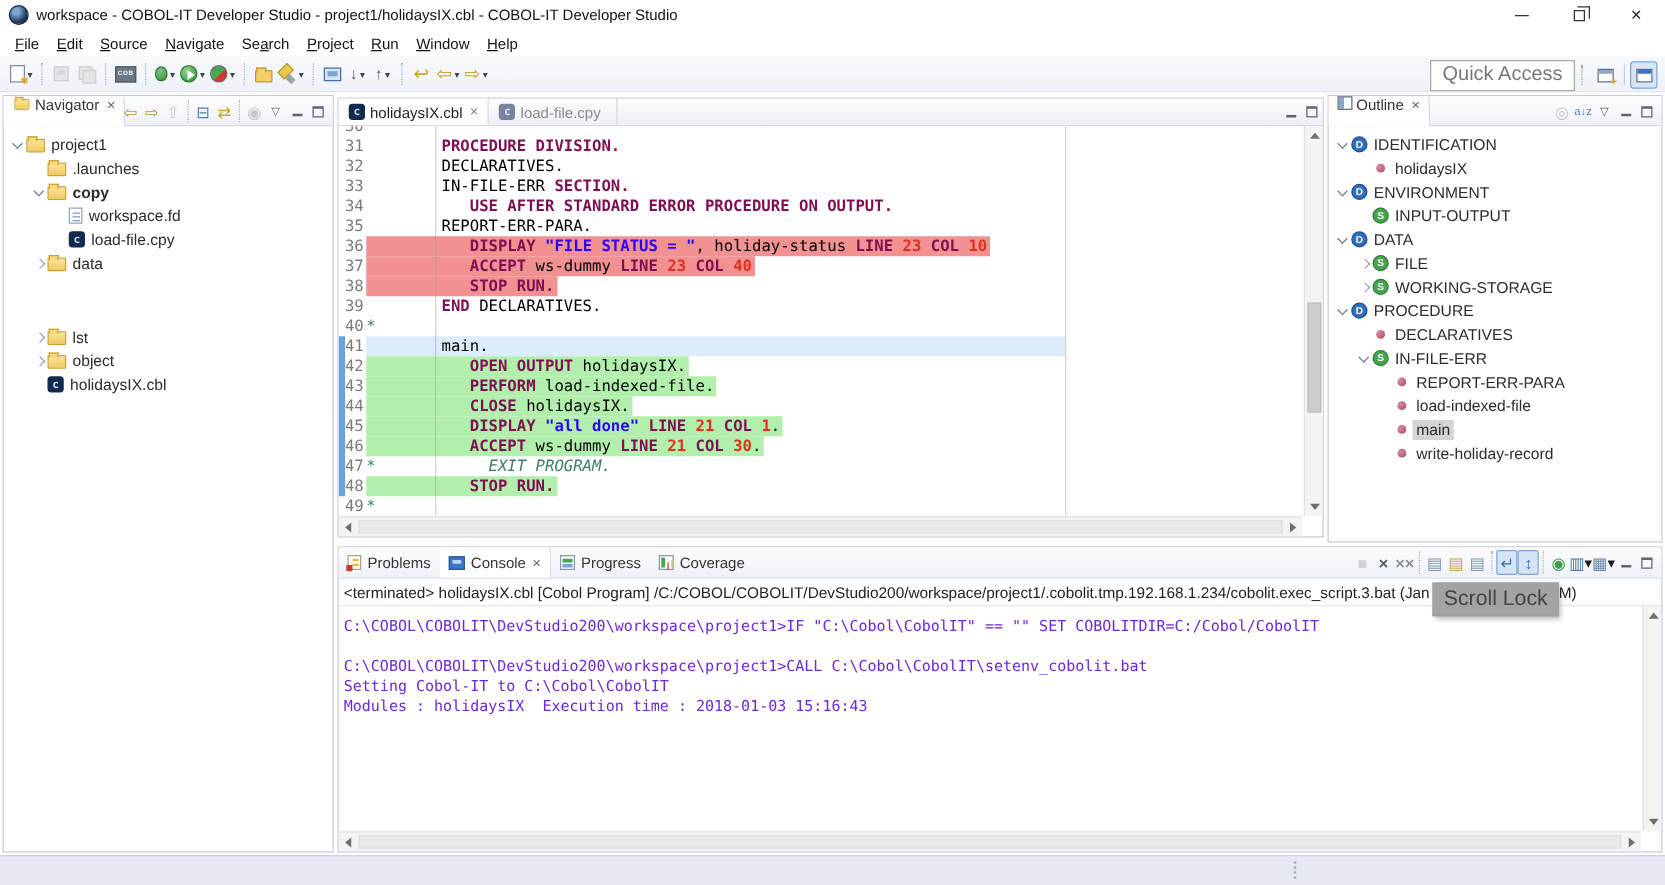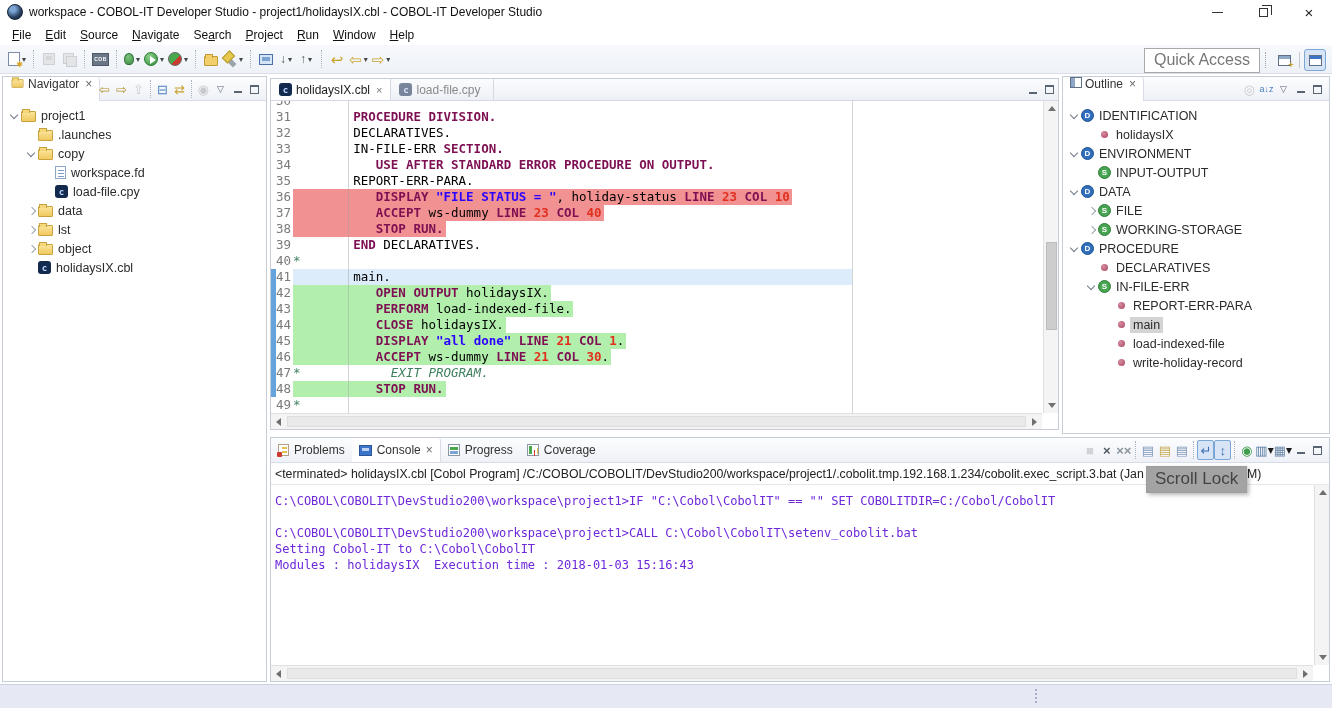--- a/index.html
+++ b/index.html
@@ -348,41 +348,41 @@
         <div class="trow" style="padding-left: 6px;">
           <span class="chev open"></span>
           <span class="ic ic-folder"></span>
           <span class="lbl">project1</span>
         </div>
         <div class="trow" style="padding-left: 23px;">
           <span class="chev "></span>
           <span class="ic ic-folder"></span>
           <span class="lbl">.launches</span>
         </div>
-        <div class="trow" style="padding-left: 23px;">
+        <div class="trow" style="padding-left: 23px; font-weight: bold;">
           <span class="chev open"></span>
           <span class="ic ic-folder"></span>
           <span class="lbl">copy</span>
         </div>
         <div class="trow" style="padding-left: 40px;">
           <span class="chev "></span>
           <span class="ic ic-fd"></span>
           <span class="lbl">workspace.fd</span>
         </div>
         <div class="trow" style="padding-left: 40px;">
           <span class="chev "></span>
           <span class="ic ic-cbl">c</span>
           <span class="lbl">load-file.cpy</span>
         </div>
         <div class="trow" style="padding-left: 23px;">
           <span class="chev closed"></span>
           <span class="ic ic-folder"></span>
           <span class="lbl">data</span>
         </div>
-        <div class="trow" style="padding-left: 23px;">
+        <div class="trow" style="padding-left: 23px; margin-top: 40px;">
           <span class="chev closed"></span>
           <span class="ic ic-folder"></span>
           <span class="lbl">lst</span>
         </div>
         <div class="trow" style="padding-left: 23px;">
           <span class="chev closed"></span>
           <span class="ic ic-folder"></span>
           <span class="lbl">object</span>
         </div>
         <div class="trow" style="padding-left: 23px;">
@@ -590,29 +590,29 @@
         <div class="trow" style="padding-left: 23px;">
           <span class="chev open"></span>
           <span class="ic oi-sec">S</span>
           <span class="lbl">IN-FILE-ERR</span>
         </div>
         <div class="trow" style="padding-left: 40px;">
           <span class="chev "></span>
           <span class="ic oi-par"></span>
           <span class="lbl">REPORT-ERR-PARA</span>
         </div>
+        <div class="trow" style="padding-left: 40px;">
+          <span class="chev "></span>
+          <span class="ic oi-par"></span>
+          <span class="lbl">load-indexed-file</span>
+        </div>
         <div class="trow sel" style="padding-left: 40px;">
           <span class="chev "></span>
           <span class="ic oi-par"></span>
           <span class="lbl">main</span>
-        </div>
-        <div class="trow" style="padding-left: 40px;">
-          <span class="chev "></span>
-          <span class="ic oi-par"></span>
-          <span class="lbl">load-indexed-file</span>
         </div>
         <div class="trow" style="padding-left: 40px;">
           <span class="chev "></span>
           <span class="ic oi-par"></span>
           <span class="lbl">write-holiday-record</span>
         </div>
       </div>
   </div>
 
   <div id="console" class="panel">

